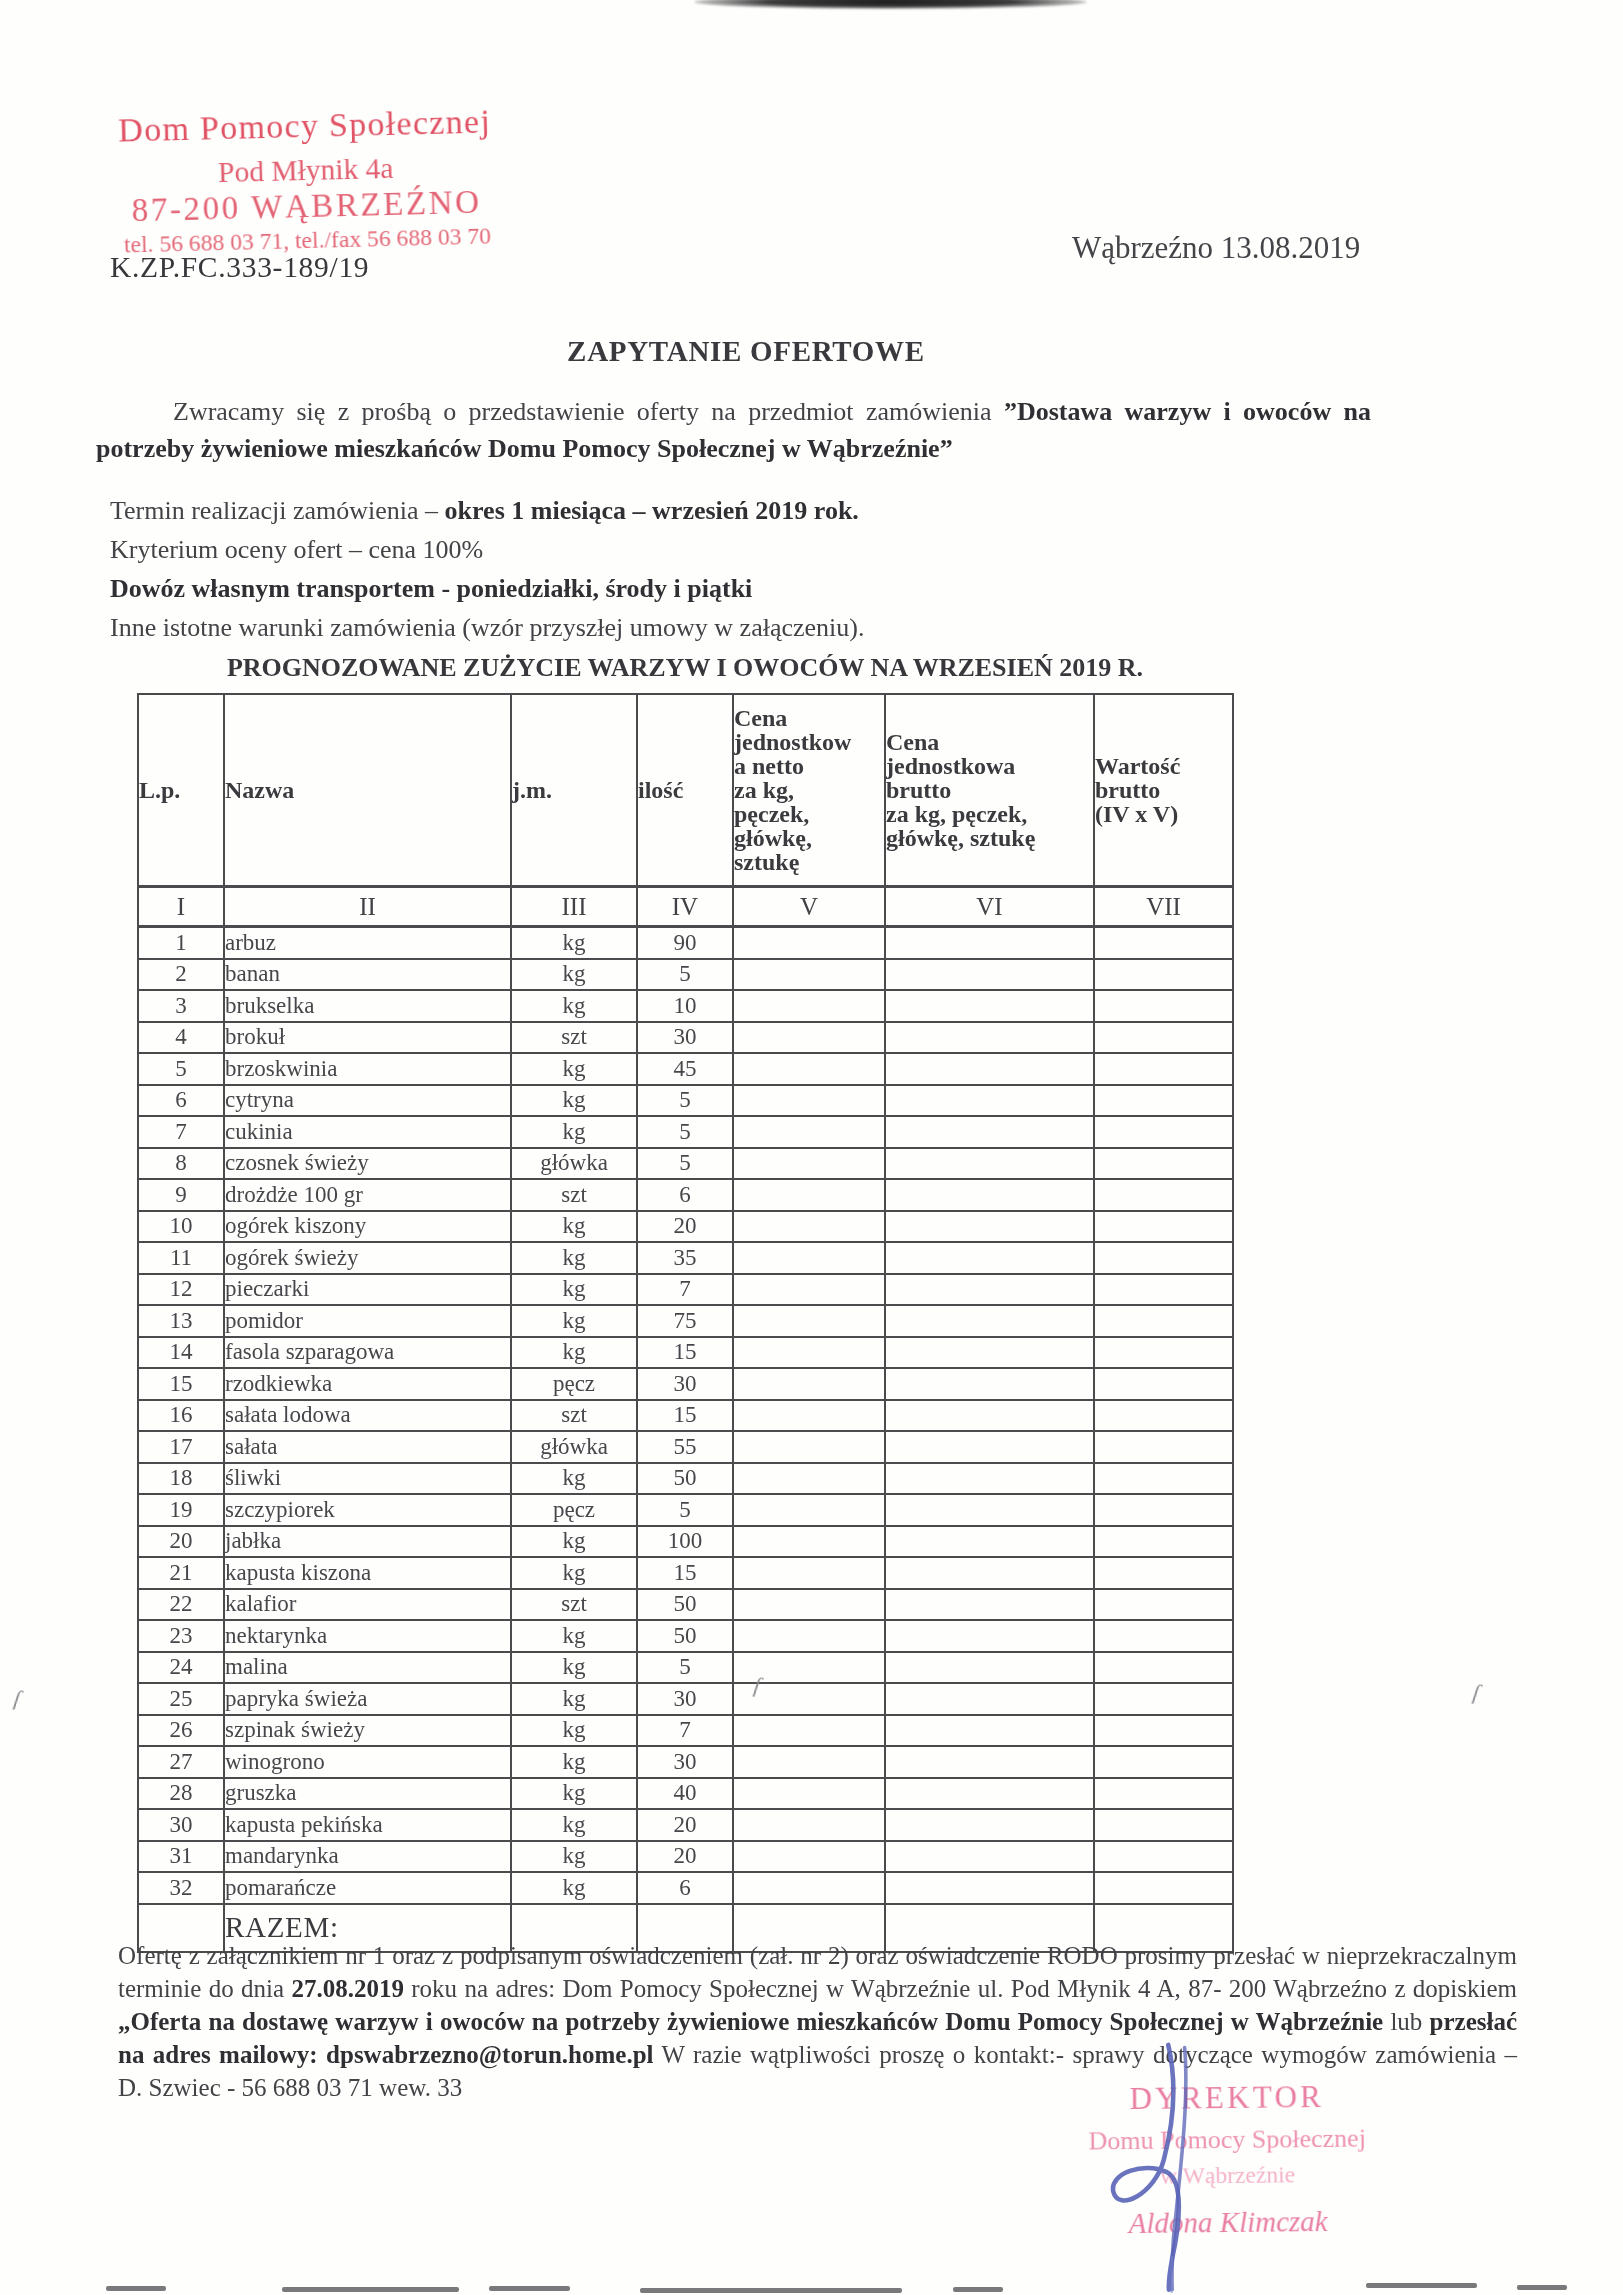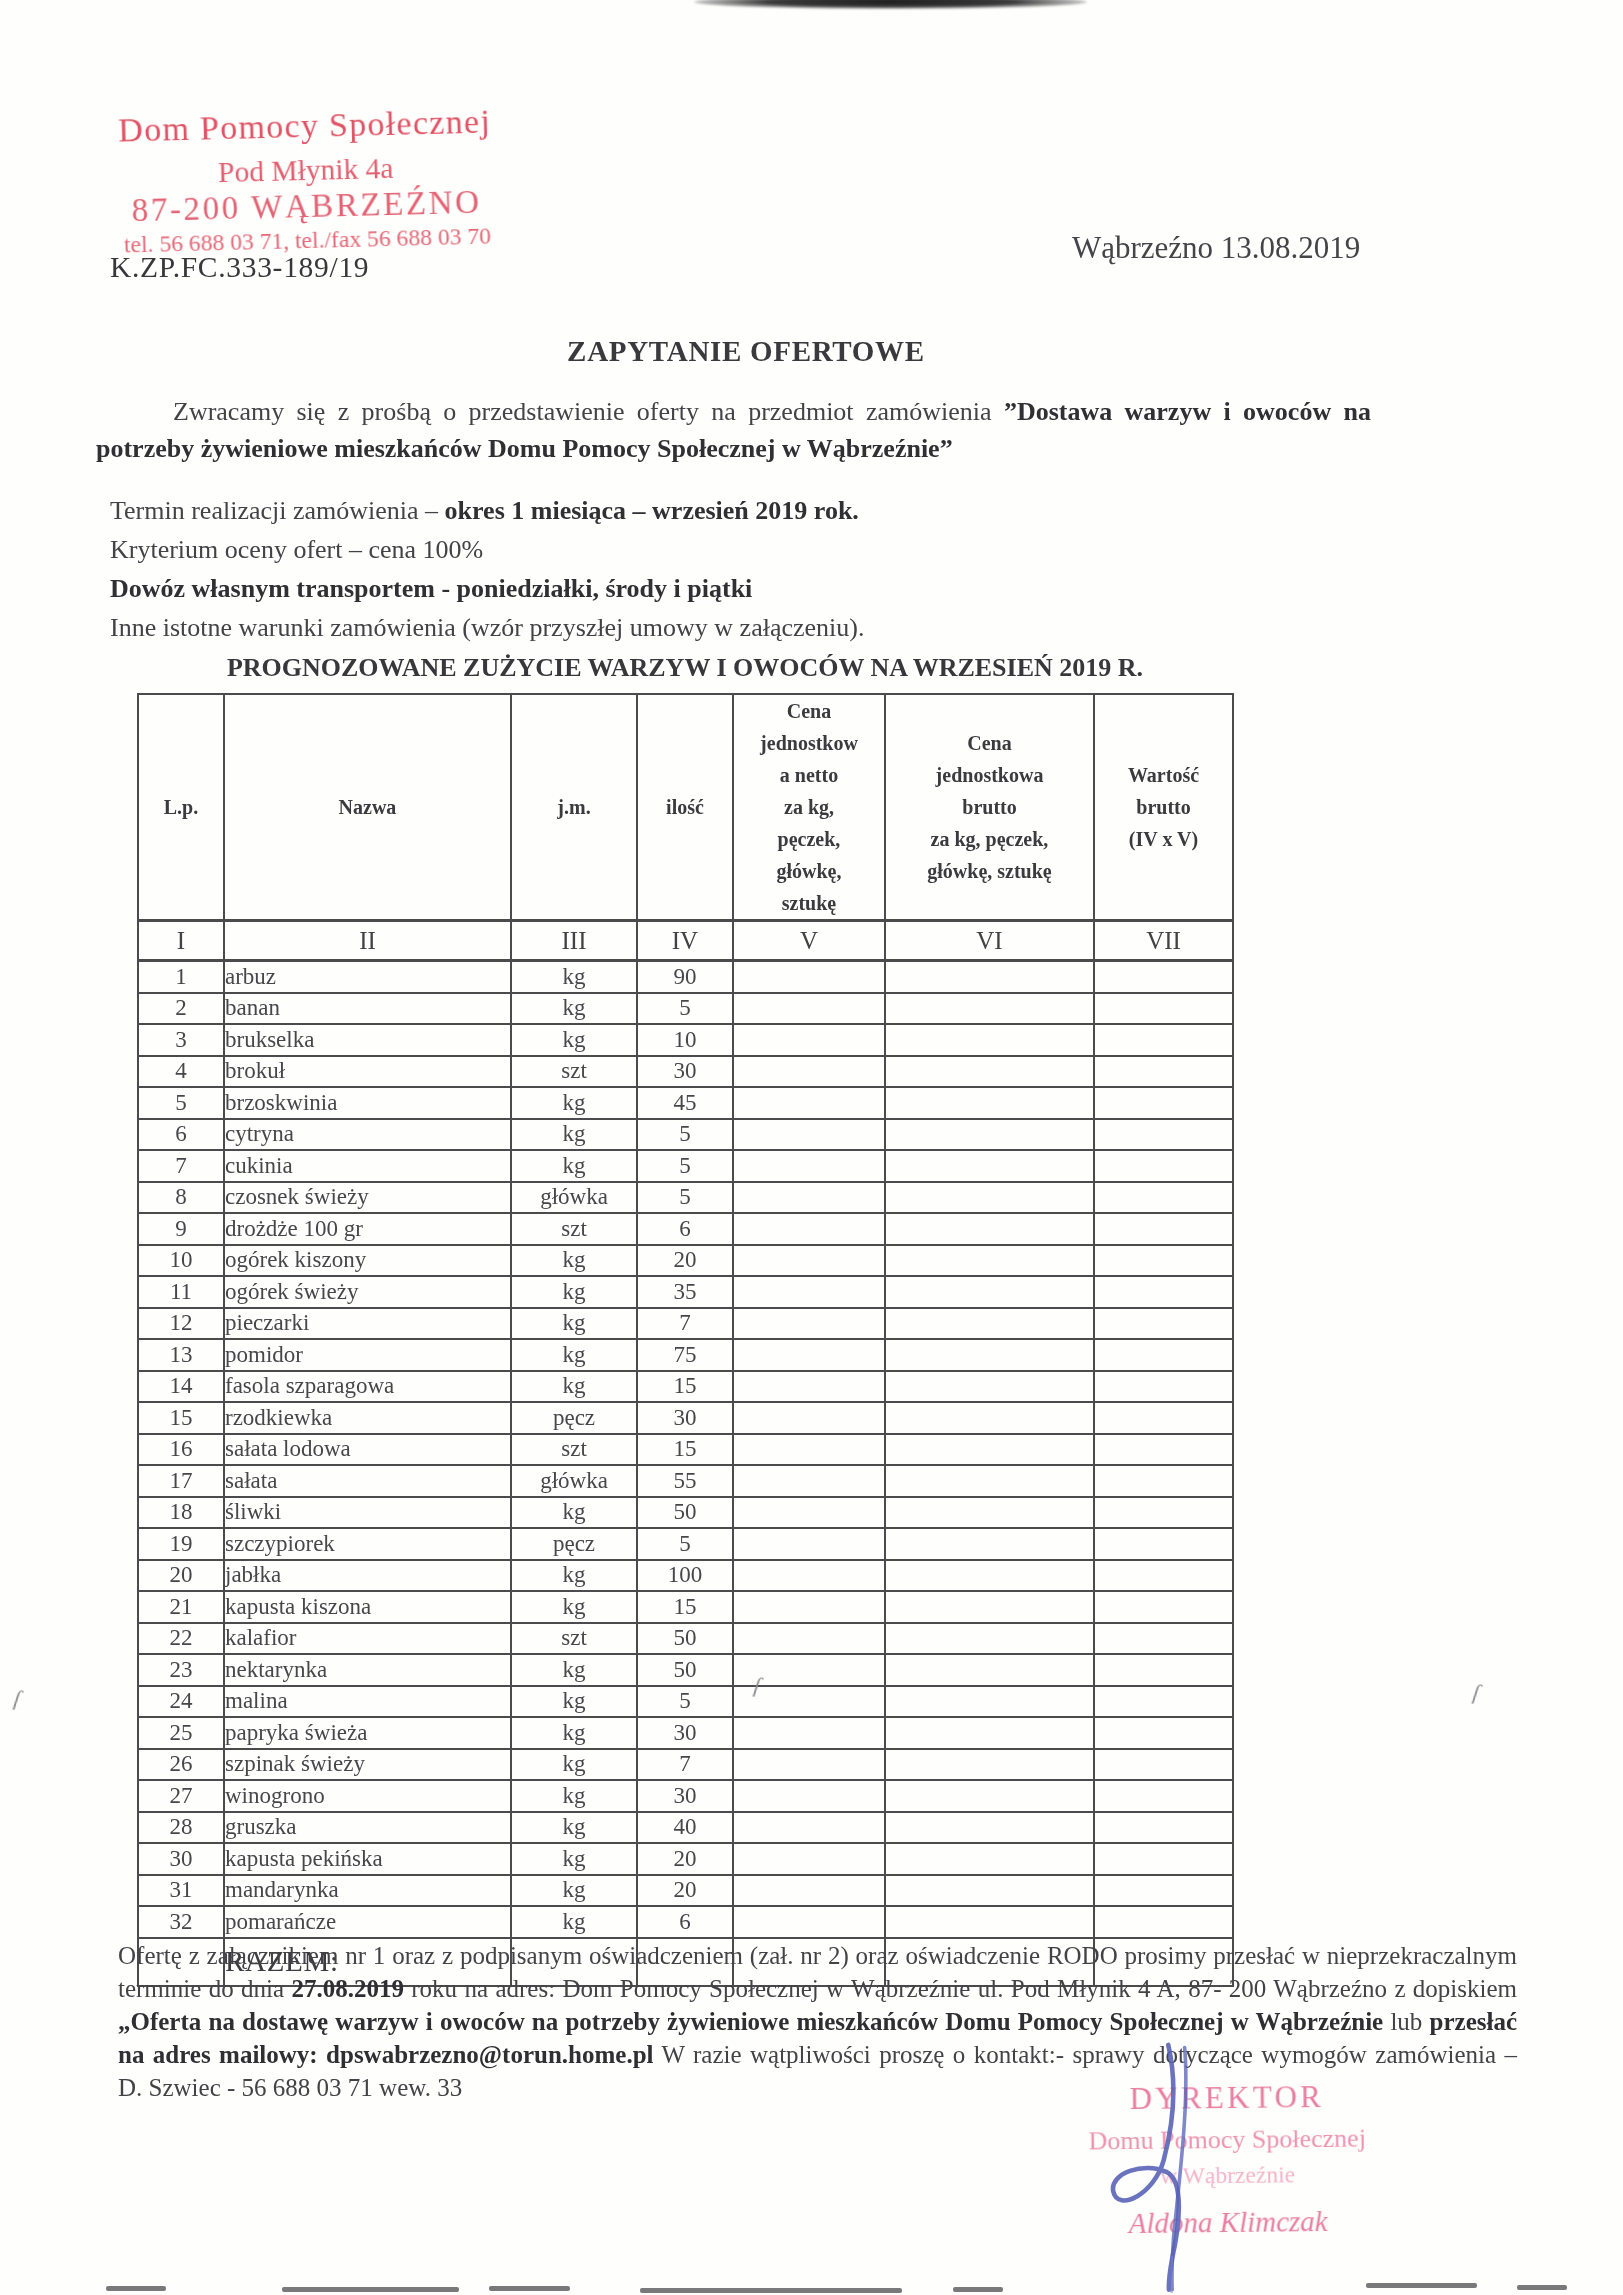--- a/index.html
+++ b/index.html
@@ -30,22 +30,22 @@
   .terms{position:absolute;left:110px;top:491px;font-size:26px;line-height:39px;color:#434347;}
   .terms p{margin:0;}
   .terms b{color:#303034;}
   .table-title{position:absolute;left:137px;top:653px;width:1096px;margin:0;text-align:center;
     font-size:26px;font-weight:bold;color:#38383c;}
   
   table.items{position:absolute;left:137px;top:693px;width:1096px;border-collapse:collapse;
     table-layout:fixed;color:#47474b;}
   table.items th,table.items td{border:2px solid #4b4b4e;border-top-width:2.6px;border-bottom-width:2.6px;
     padding:0;overflow:hidden;}
-  table.items thead tr.head th{height:190px;font-size:20px;line-height:32px;font-weight:bold;
-    text-align:center;vertical-align:middle;white-space:pre-line;color:#3b3b3f;border-bottom-width:3.3px;}
+  table.items thead tr.head th{height:190px;font-size:24px;line-height:24px;font-weight:bold;
+    text-align:left;vertical-align:middle;white-space:pre-line;color:#3b3b3f;border-bottom-width:3.3px;}
   table.items thead tr.nums td{height:37px;font-size:25px;text-align:center;vertical-align:middle;
     color:#424246;border-bottom-width:3.3px;}
   table.items tbody td{height:29.5px;font-size:23px;vertical-align:middle;}
   td.c-lp,td.c-jm,td.c-qty{text-align:center;}
   td.c-name{text-align:left;padding-left:18.3px;}
   table.items tfoot td{height:46px;font-size:29px;vertical-align:middle;color:#3c3c40;}
   table.items tfoot td.c-name{font-weight:normal;letter-spacing:0.7px;}
   
   .footer{position:absolute;left:110px;top:1931px;width:1415px;font-size:25px;line-height:33px;
     text-align:justify;color:#434347;}

